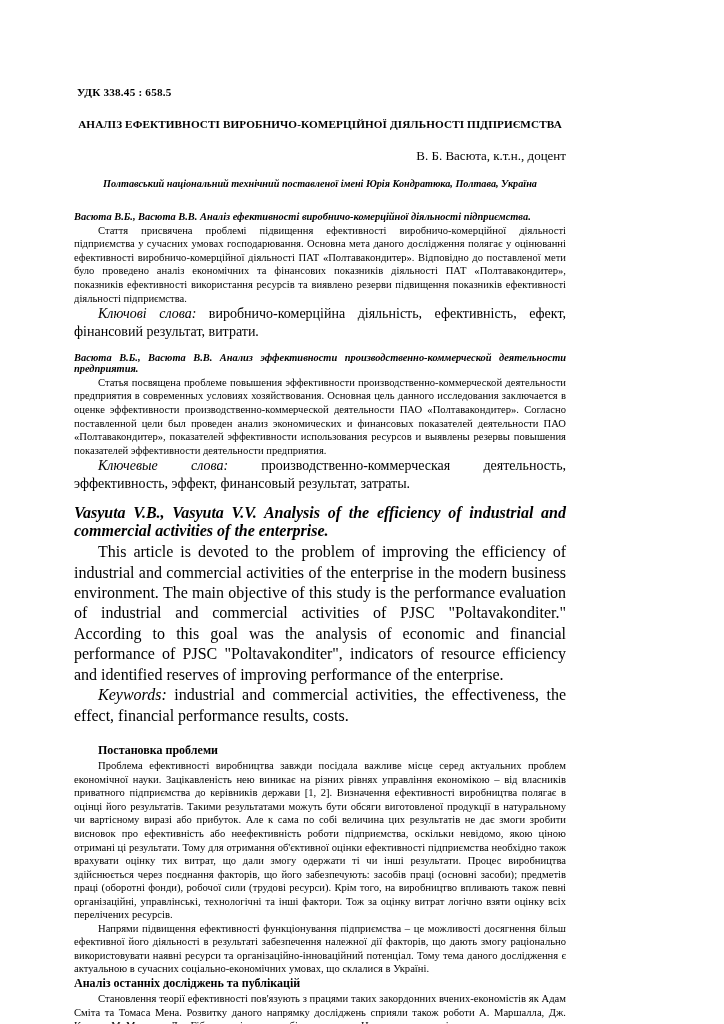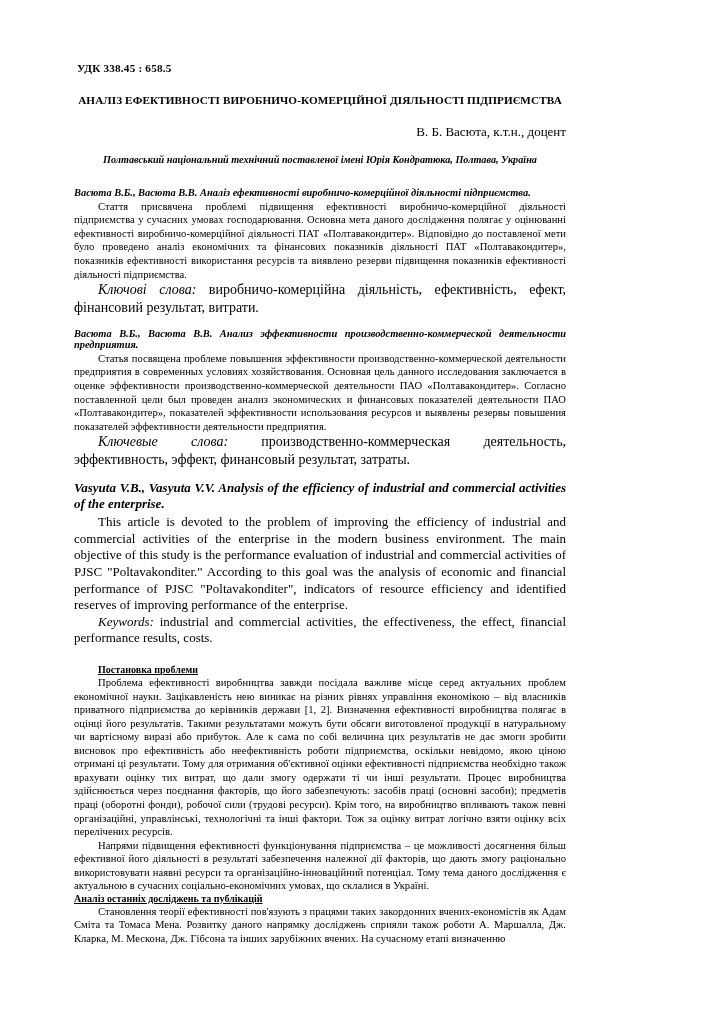--- a/index.html
+++ b/index.html
@@ -12,21 +12,21 @@
     height: 1024px;
     font-family: "Liberation Serif", serif;
     color: #000000;
     overflow: hidden;
   }
   .page {
     position: relative;
     width: 640px;
     height: 1024px;
     box-sizing: border-box;
-    padding: 62px 74px 20px 74px;
+    padding: 86px 74px 20px 74px;
   }
   .udc {
     font-size: 11.2px;
     font-weight: bold;
     margin: 0 0 20px 3px;
     letter-spacing: 0.2px;
   }
   .doc-title {
     font-size: 11.2px;
     font-weight: bold;
@@ -70,28 +70,27 @@
   }
   .kw .kw-label {
     font-style: italic;
   }
   .blk {
     margin-bottom: 11px;
   }
   .blk-en .abstract-head,
   .blk-en p.body-text,
   .blk-en .kw {
-    font-size: 13px;
+    font-size: 16px;
   }
   .section-head {
-    font-size: 10px;
+    font-size: 12px;
     font-weight: bold;
     margin: 0 0 1px 0;
     text-indent: 24px;
-    text-decoration: underline;
   }
   .sec-body {
     margin-bottom: 0;
   }
   .gap-small { height: 6px; }
 </style>
 </head>
 <body>
 
 <div class="page">

